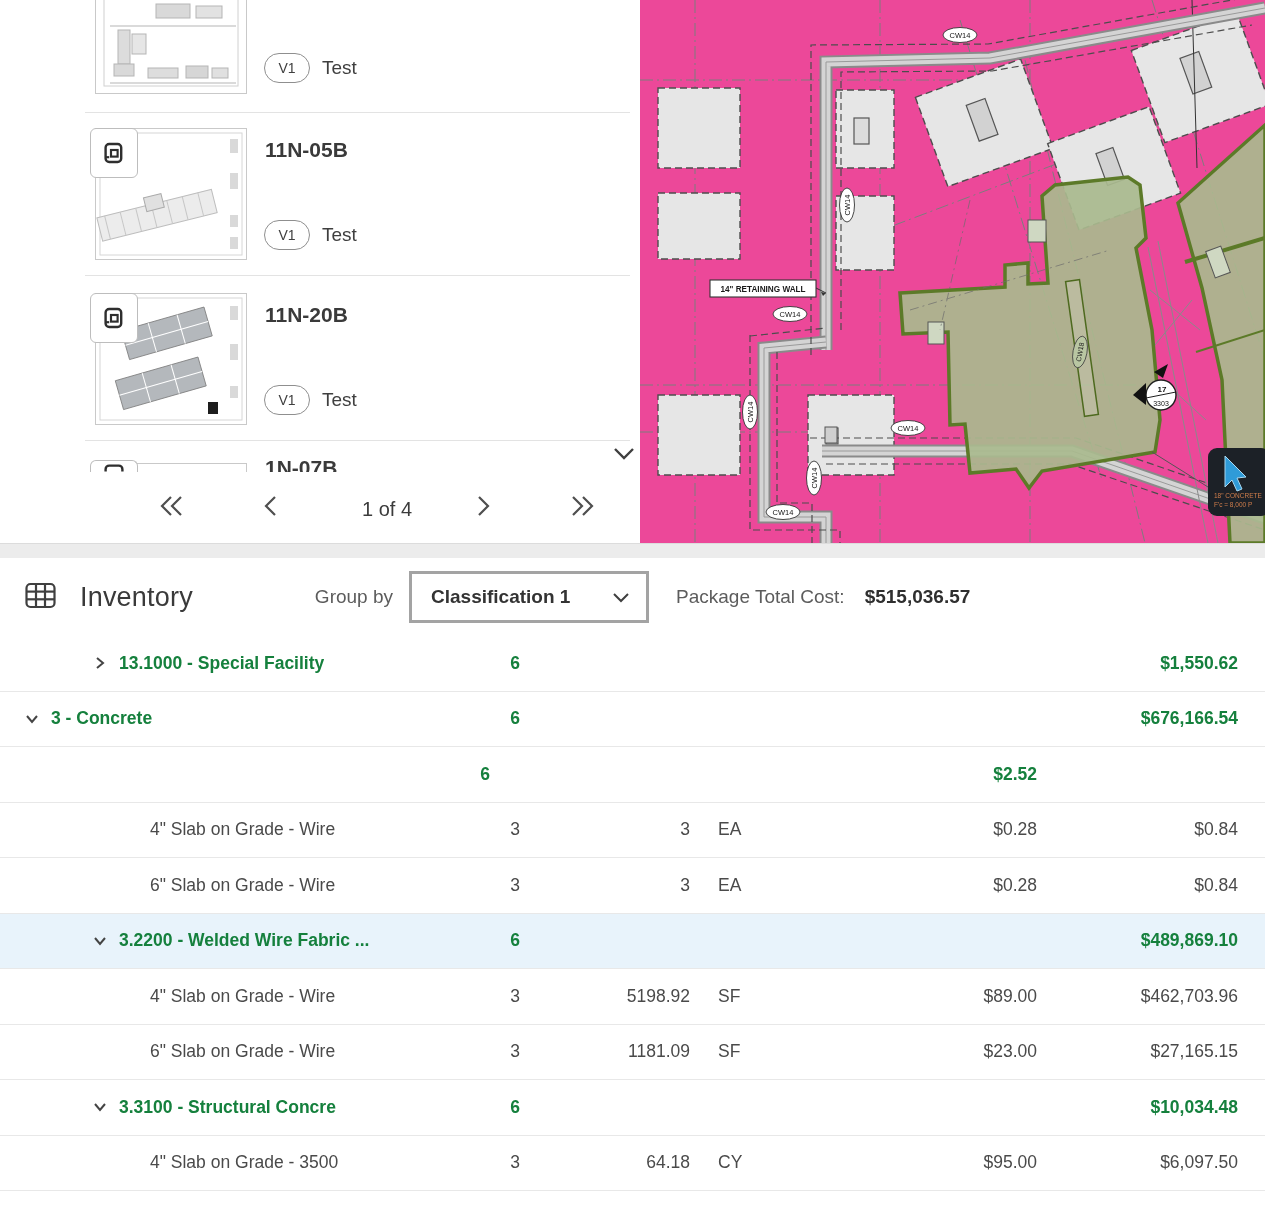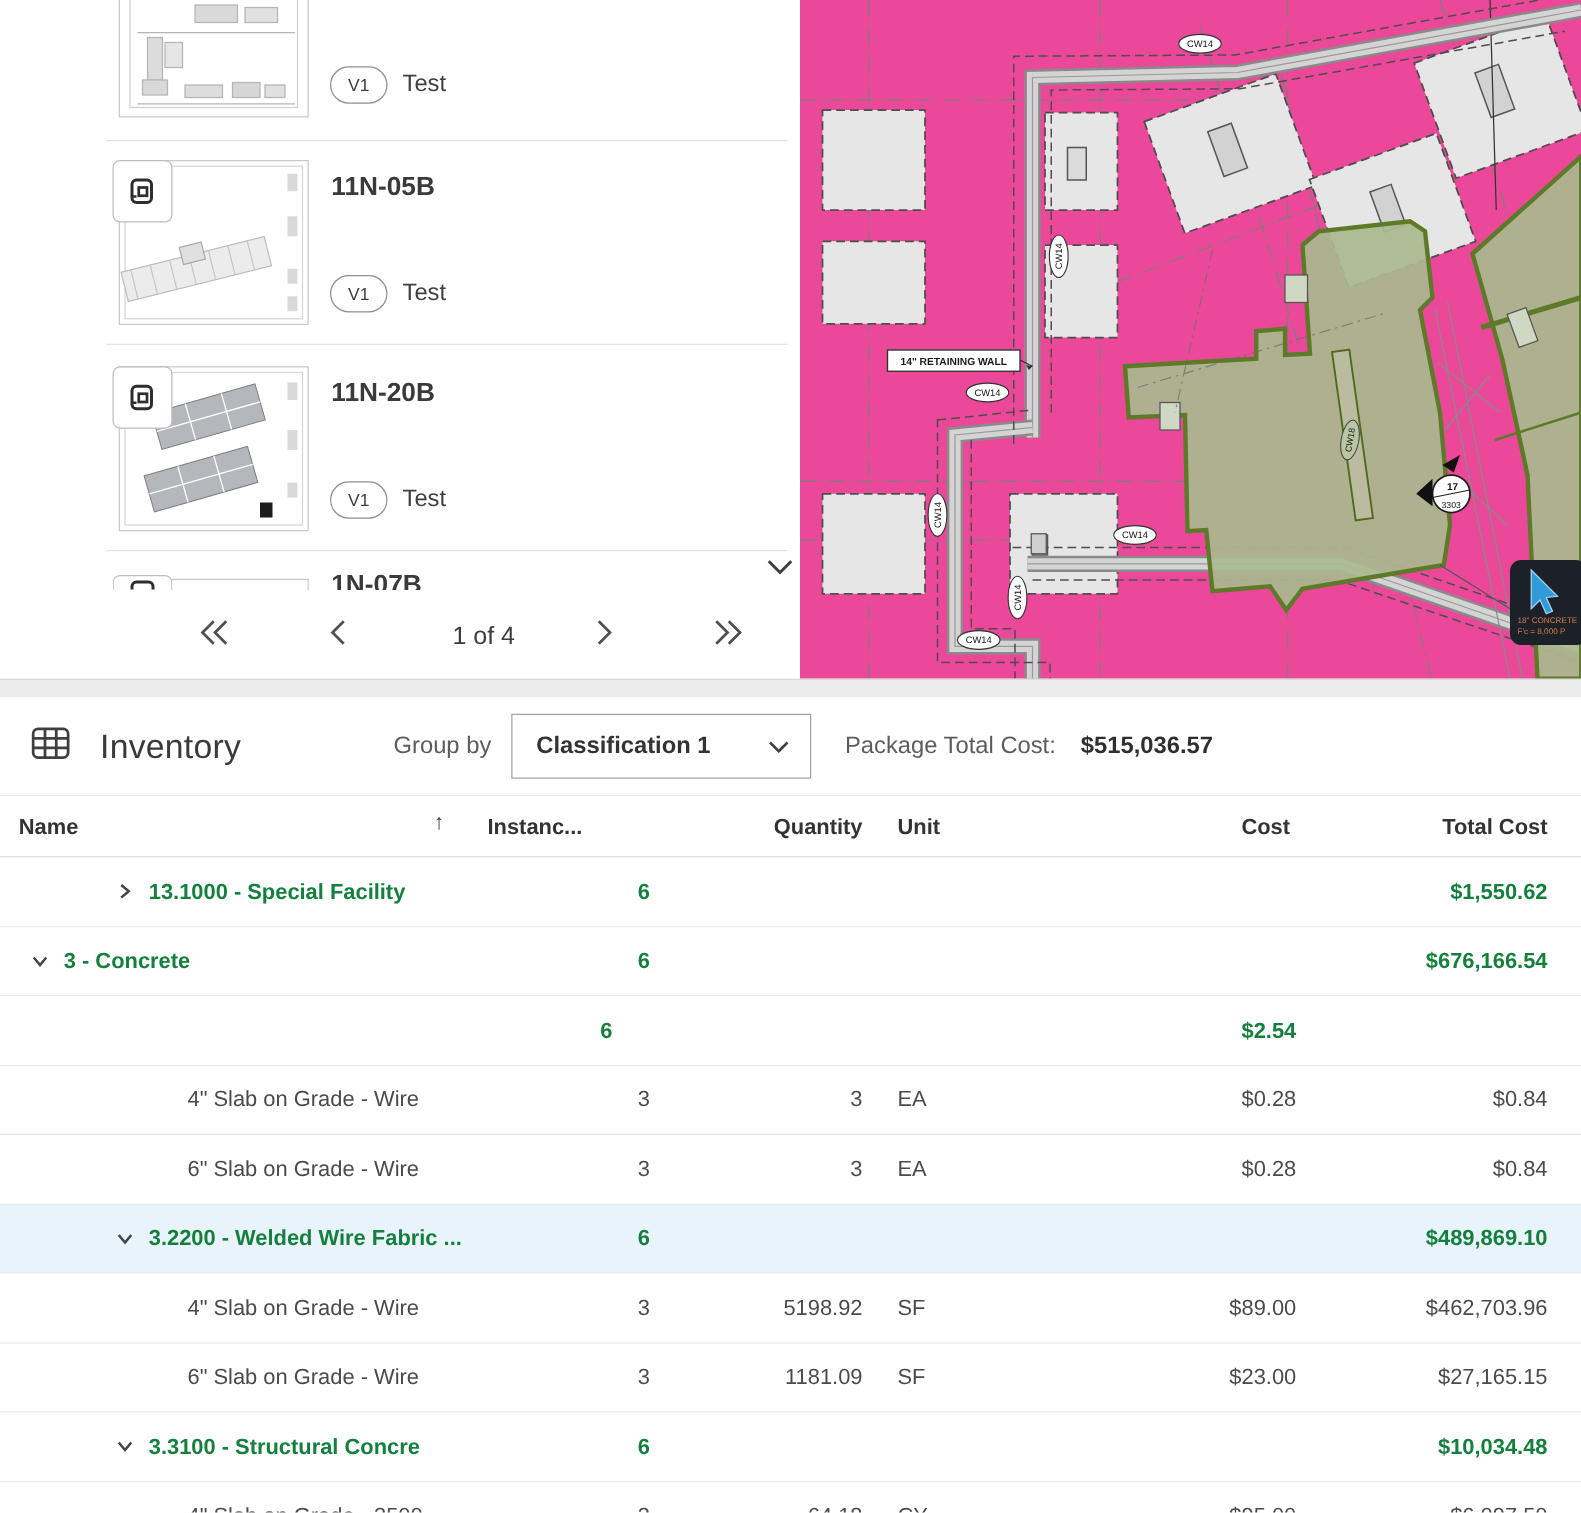--- a/index.html
+++ b/index.html
@@ -20,21 +20,21 @@
   .pagination{position:absolute;left:0;top:478px;width:565px;height:64px;}
   .pg{position:absolute;top:14px;color:#4f4f4f;cursor:pointer;}
   .pg-label{position:absolute;top:20px;left:252px;width:120px;text-align:center;font-size:20px;color:#3c3c3c;}
   .viewer{position:absolute;left:640px;top:0;width:625px;height:543px;background:#ec4899;}
   
   .strip{position:absolute;left:0;top:543px;width:1265px;height:15px;background:#ececec;border-top:1px solid #dcdcdc;box-sizing:border-box;}
   .inv-head{position:absolute;left:0;top:558px;width:1265px;height:78px;background:#fff;display:flex;align-items:center;}
   .inv-icon{margin-left:25px;}
   .inv-title{margin-left:24px;font-size:27px;color:#3a3a3a;letter-spacing:.2px;}
   .groupby-label{margin-left:122px;font-size:19px;color:#5c5c5c;}
-  .dropdown{margin-left:16px;width:240px;height:52px;border:1px solid #a3a3a3;background:#fff;display:flex;align-items:center;box-sizing:border-box;cursor:pointer;}
+  .dropdown{margin-left:16px;width:240px;height:52px;border:3px solid #a3a3a3;background:#fff;display:flex;align-items:center;box-sizing:border-box;cursor:pointer;}
   .dropdown .dval{margin-left:19px;font-size:19px;font-weight:700;color:#333;flex:1;}
   .dropdown svg{margin-right:16px;}
   .pkg{margin-left:27px;font-size:19px;color:#5c5c5c;}
   .pkg b{color:#2f2f2f;font-weight:700;margin-left:20px;}
   .table{position:absolute;left:0;top:636px;width:1265px;}
   .thead{display:grid;grid-template-columns:375px 130px 170px 100px 242px 206px;padding:0 27px 0 15px;height:48px;align-items:center;border-top:1px solid #ececec;border-bottom:1px solid #d5d5d5;font-size:17.5px;font-weight:700;color:#333;}
   .th-name{position:relative;}
   .sort-arrow{position:absolute;left:332px;top:-3px;font-size:17px;font-weight:400;color:#444;}
   .th.r{text-align:right;}
   .th.unit{padding-left:28px;}
@@ -378,28 +378,20 @@
   <div class="dropdown">
     <span class="dval">Classification 1</span>
     <svg width="18" height="11">
         <path d="M2 2 l7 7 7-7" fill="none" stroke="#3f3f3f" stroke-width="2"></path>
       </svg>
   </div>
   <span class="pkg"><span>Package Total Cost:</span><b>$515,036.57</b></span>
 </div>
 
 <div class="table">
-  <div class="thead">
-    <div class="th th-name"><span>Name</span><span class="sort-arrow">↑</span></div>
-    <div class="th th-inst">Instanc...</div>
-    <div class="th r">Quantity</div>
-    <div class="th unit">Unit</div>
-    <div class="th r">Cost</div>
-    <div class="th r">Total Cost</div>
-  </div>
 
   <div class="trow group">
     <div class="cell name" style="--ind:78px">
         <span class="chev">
           <svg width="14" height="14">
             <path d="M4 2 l6 5 -6 5" fill="none" stroke="#444" stroke-width="2"></path>
           </svg>
         </span>
         <span class="ntext">13.1000 - Special Facility</span>
       </div>
@@ -424,21 +416,21 @@
     <div class="cell unit"></div>
     <div class="cell r"></div>
     <div class="cell r total">$676,166.54</div>
   </div>
 
   <div class="trow group">
     <div class="cell r inst">6</div>
     <div class="cell r"></div>
     <div class="cell unit"></div>
     <div class="cell r"></div>
-    <div class="cell r total">$2.54</div>
+    <div class="cell r total">$2.52</div>
   </div>
 
   <div class="trow">
     <div class="cell name" style="--ind:135px">
         <span class="ntext">4" Slab on Grade - Wire</span>
       </div>
     <div class="cell r inst">3</div>
     <div class="cell r">3</div>
     <div class="cell unit">EA</div>
     <div class="cell r">$0.28</div>

